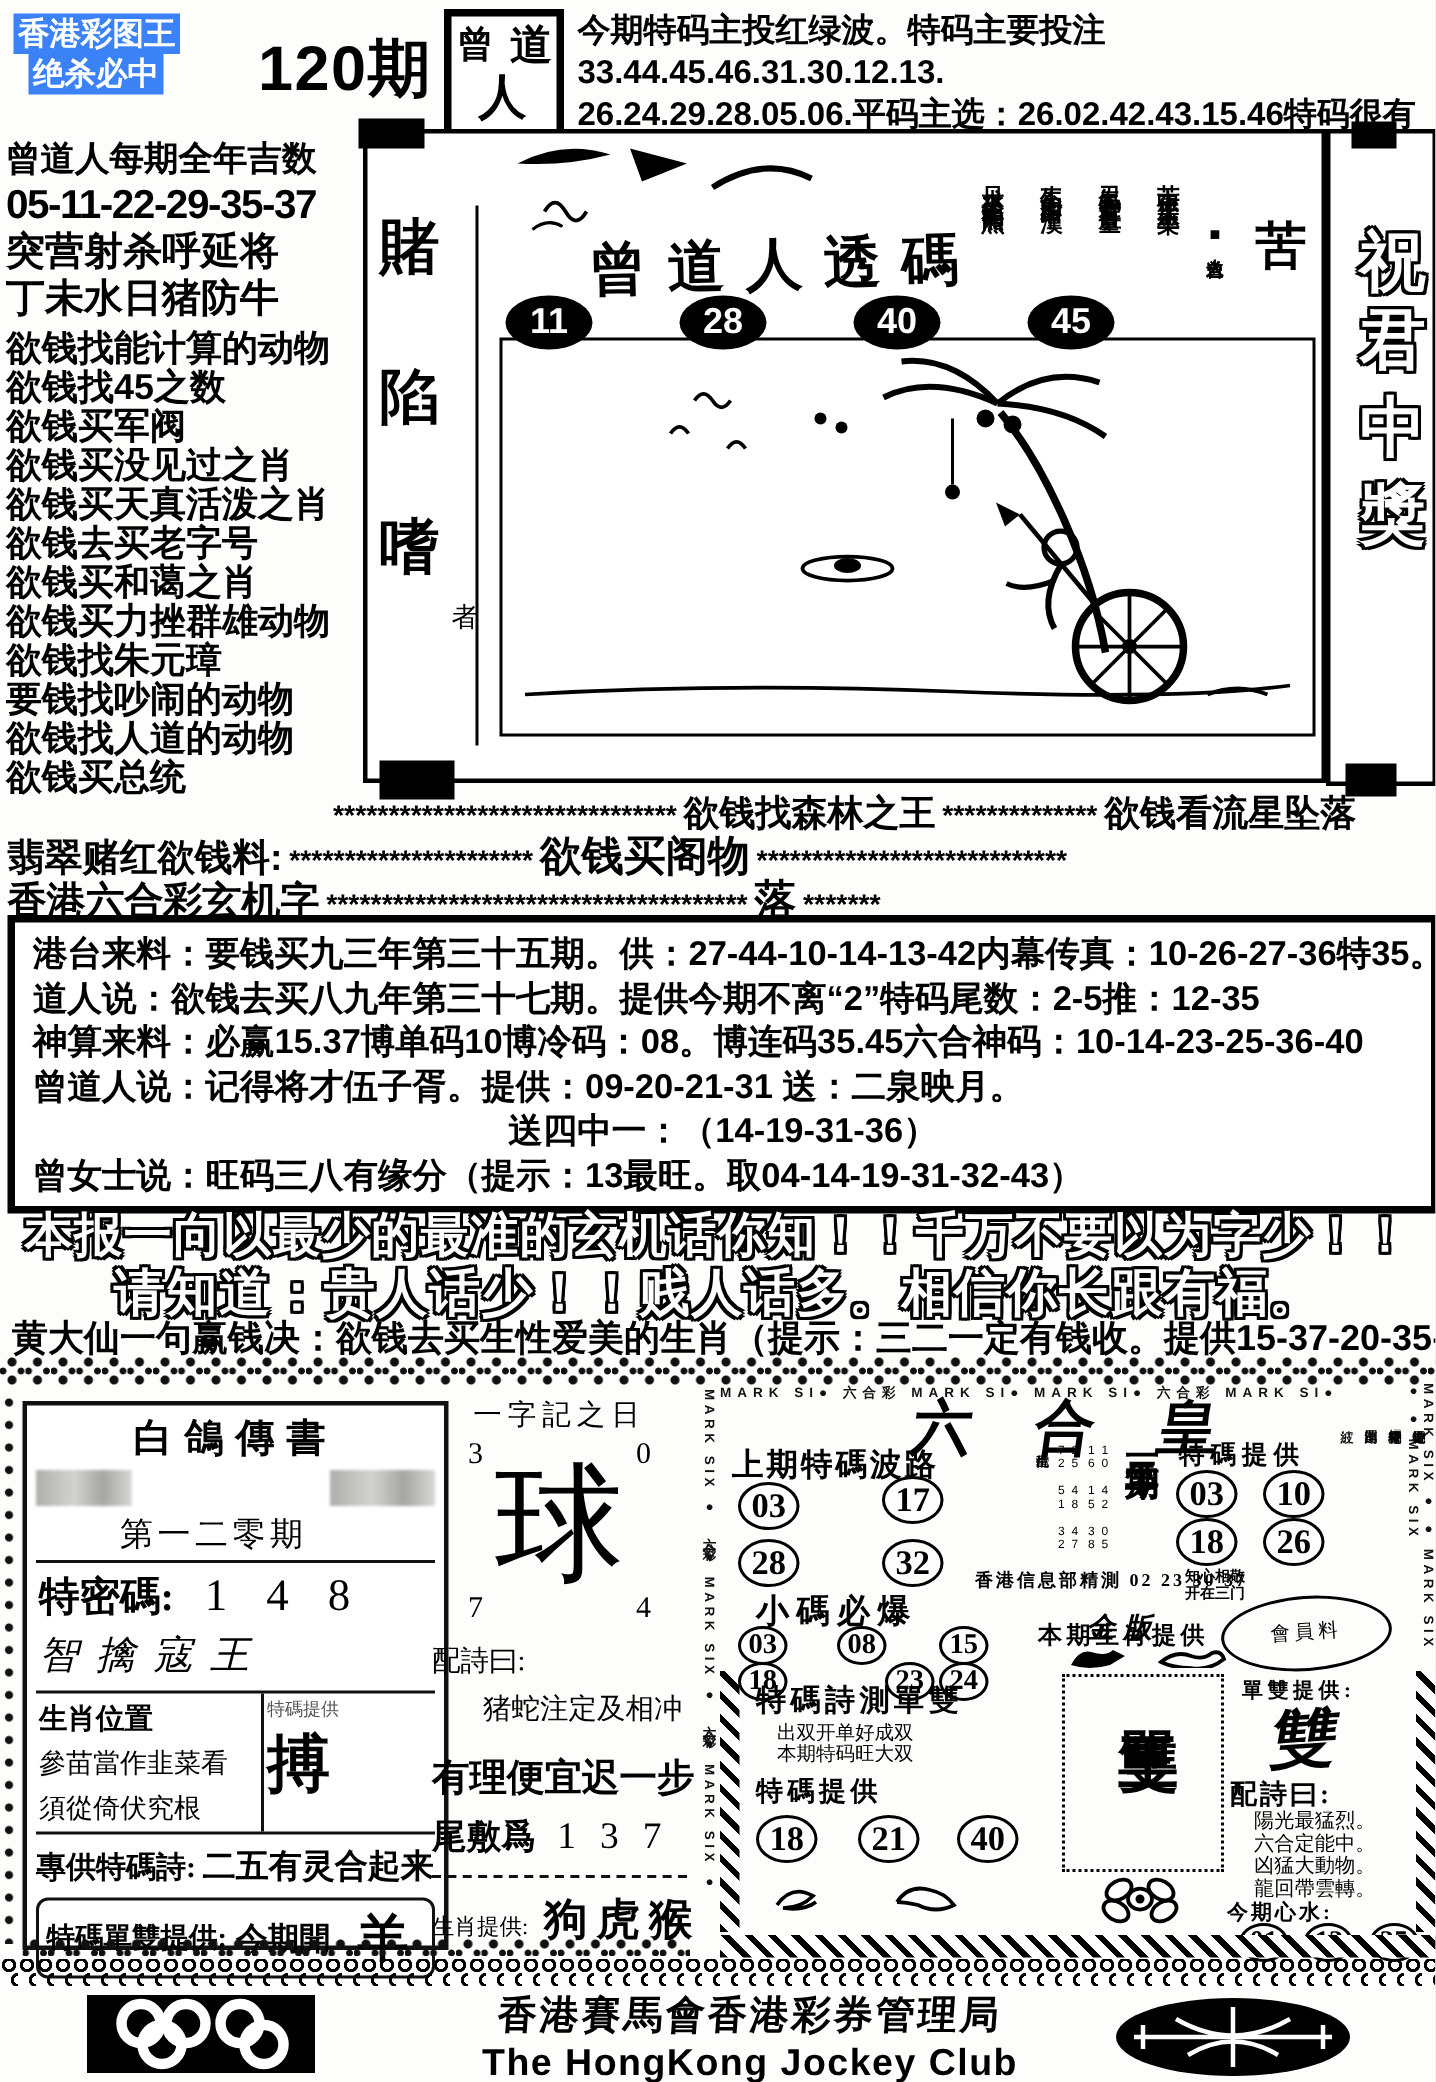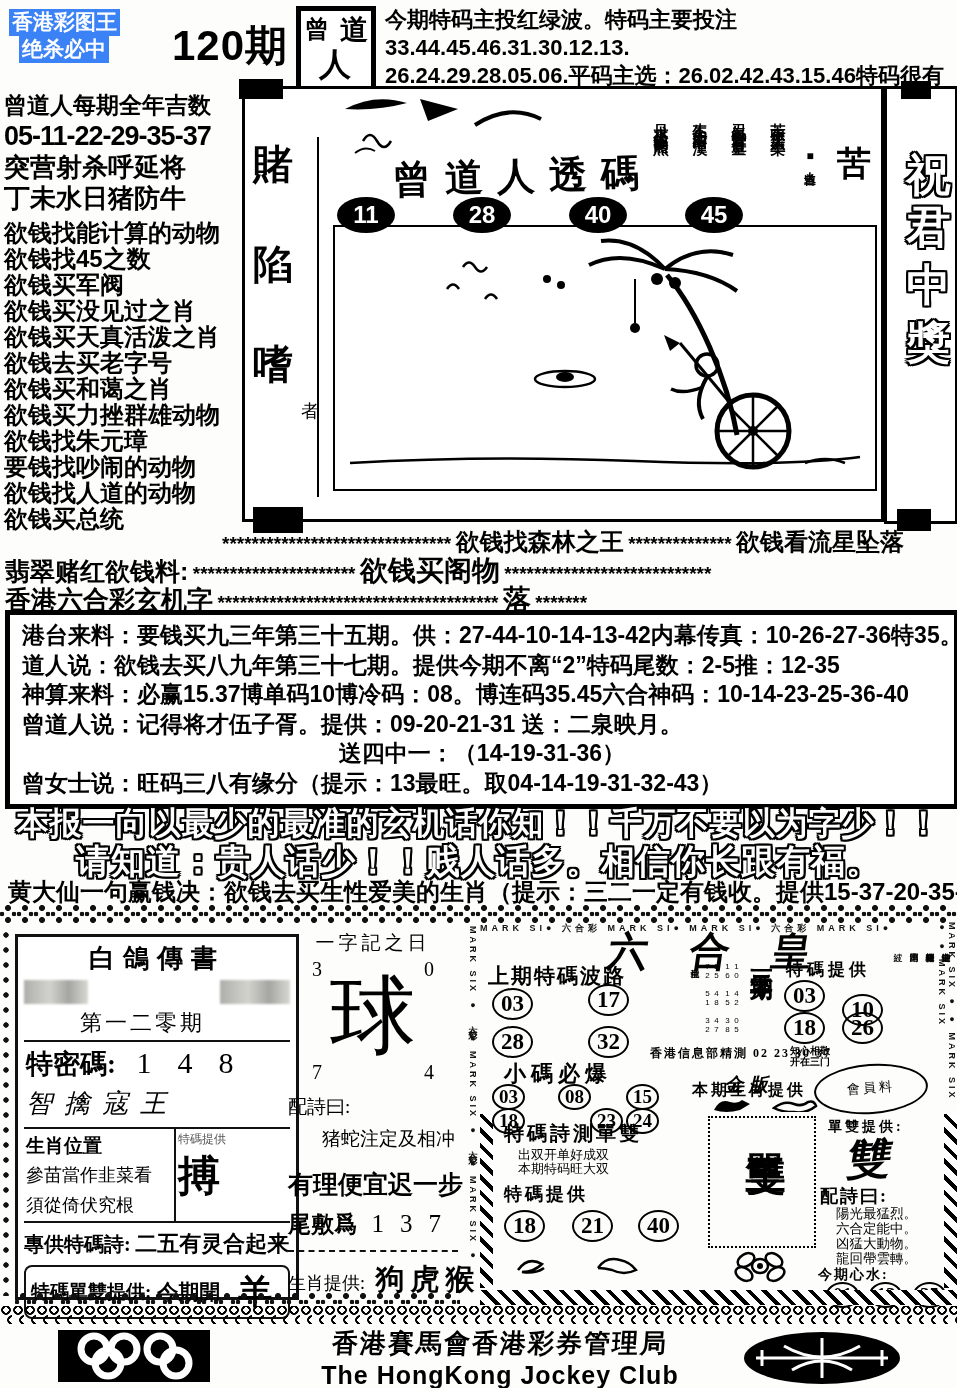--- a/index.html
+++ b/index.html
@@ -275,21 +275,21 @@
       <div class="serif" style="font-size:86px;text-align:center;line-height:120px;">球</div>
     </div>
     <div class="serif" style="font-size:19px;margin-top:10px;">配詩曰:</div>
     <div class="serif" style="font-size:19px;margin:6px 0 0 34px;">猪蛇注定及相冲</div>
     <div class="b" style="font-size:25px;margin-top:16px;white-space:nowrap;">有理便宜迟一步</div>
     <div style="margin-top:8px;" class="nowrap">
       <span class="serif b" style="font-size:23px;">尾敷爲</span>
       <span class="serif" style="font-size:25px;letter-spacing:16px;margin-left:10px;">137</span>
     </div>
     <div style="border-top:2px dashed #111;margin-top:10px;padding-top:8px;" class="nowrap">
-      <span class="serif" style="font-size:18px;">生肖提供:</span>
+      <span class="serif" style="font-size:15px;">生肖提供:</span>
       <span class="serif b" style="font-size:29px;letter-spacing:6px;margin-left:6px;">狗虎猴</span>
     </div>
   </div>
 
   <div class="abs mstrip" style="left:459px;top:926px;width:20px;height:366px;">MARK SIX ● 六合彩 ● MARK SIX ● 六合彩 ● MARK SIX ●</div>
 
   <div class="abs" style="left:480px;top:922px;width:477px;height:190px;">
     <div class="mrow abs" style="left:0;top:0;width:452px;">MARK SI● 六合彩 MARK SI● MARK SI● 六合彩 MARK SI●</div>
     <div class="mstrip abs" style="right:0;top:0;width:18px;height:190px;">MARK SIX ● ● MARK SIX ● ● MARK SIX</div>
 
@@ -305,21 +305,21 @@
       <div class="vert" style="font-size:9px;">生肖位增乱</div>
       <div class="vert" style="font-size:8px;margin-left:2px;">25 48 47 72 51 32</div>
       <div class="vert" style="font-size:8px;margin-left:2px;">10 42 05 16 15 38</div>
     </div>
 
     <div class="abs vert serif" style="left:266px;top:36px;height:118px;font-size:23px;font-weight:900;">第一二零期</div>
     <div class="abs serif" style="left:244px;top:150px;font-size:19px;font-weight:900;letter-spacing:6px;font-style:italic;">金版</div>
 
     <div class="abs serif b" style="left:306px;top:36px;font-size:17px;letter-spacing:4px;">特碼提供</div>
     <span class="abs cnum" style="left:304px;top:58px;">03</span>
-    <span class="abs cnum" style="left:362px;top:72px;text-align:center;">10</span>
+    <span class="abs cnum" style="left:362px;top:58px;text-align:center;">10</span>
     <span class="abs cnum" style="left:304px;top:90px;">18</span>
     <span class="abs cnum" style="left:362px;top:90px;">26</span>
     <div class="abs serif b" style="left:310px;top:122px;font-size:10px;">知心相敬</div>
     <div class="abs serif b" style="left:310px;top:133px;font-size:10px;">开在三门</div>
 
     <div class="abs vcols" style="left:408px;top:24px;height:96px;">
       <div class="vert" style="font-size:9px;margin-left:3px;">上期中電沖金特</div>
       <div class="vert" style="font-size:9px;margin-left:3px;">今期特經電腦分析</div>
       <div class="vert" style="font-size:9px;margin-left:3px;">連第四門出</div>
       <div class="vert" style="font-size:9px;margin-left:3px;">紅波</div>

